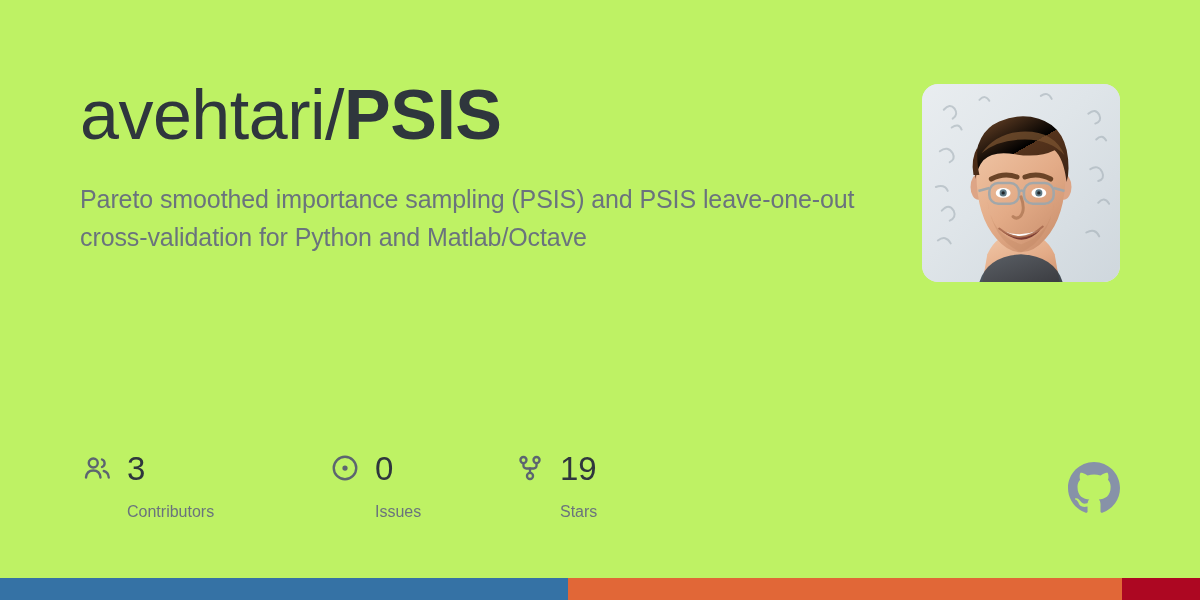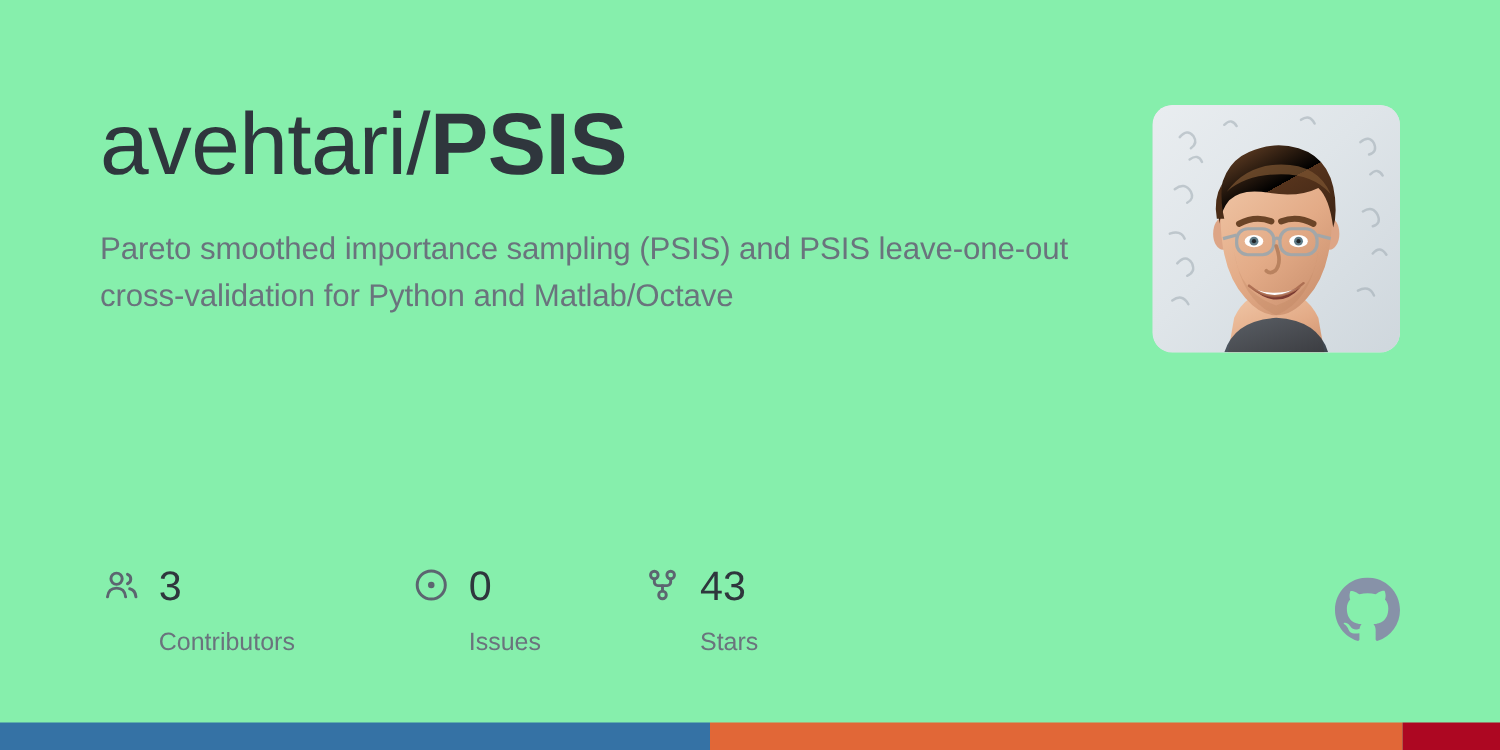--- a/index.html
+++ b/index.html
@@ -13,21 +13,21 @@
     font-family: "Liberation Sans", sans-serif;
     overflow: hidden;
     position: relative;
   }
 
   .card {
     position: absolute;
     left: 0; top: 0;
     width: 1200px;
     height: 600px;
-    background: #86efac;
+    background: #bef264;
   }
 
   
   .header {
     position: absolute;
     left: 80px;
     top: 78px;
     width: 1040px;
     display: flex;
     flex-direction: row;
@@ -119,21 +119,21 @@
   }
   .stat-icon svg { display: block; }
   .stat-value {
     font-size: 33px;
     color: #2f363d;
     font-weight: 400;
     margin-left: 13px;
     line-height: 1;
   }
   .stat-label {
-    font-size: 20px;
+    font-size: 16px;
     color: #6a737d;
     font-weight: 400;
     margin-top: 16px;
     margin-left: 47px;
     line-height: 1;
     white-space: nowrap;
   }
 
   .stat-contributors { width: 248px; }
   .stat-issues       { width: 185px; }
@@ -300,21 +300,21 @@
       <div class="stat-top">
         <span class="stat-icon">
           <svg width="28" height="30" viewBox="0 0 24 24" fill="none" stroke="currentColor" stroke-width="2" stroke-linecap="round" aria-hidden="true">
             <circle cx="6.4" cy="5.2" r="2.6"></circle>
             <circle cx="17.6" cy="5.2" r="2.6"></circle>
             <circle cx="12" cy="18.8" r="2.6"></circle>
             <path d="M6.4 7.8 v2.2 a2.4 2.4 0 0 0 2.4 2.4 h6.4 a2.4 2.4 0 0 0 2.4 -2.4 v-2.2"></path>
             <path d="M12 12.4 v3.8"></path>
           </svg>
         </span>
-        <span class="stat-value">43</span>
+        <span class="stat-value">19</span>
       </div>
       <span class="stat-label">Stars</span>
     </div>
 
     <div class="gh-mark" style="color: rgb(135, 146, 168);">
       <svg viewBox="0 0 16 16" fill="currentColor" aria-hidden="true">
         <path d="M8 0C3.58 0 0 3.58 0 8c0 3.54 2.29 6.53 5.47 7.59.4.07.55-.17.55-.38 0-.19-.01-.82-.01-1.49-2.01.37-2.53-.49-2.69-.94-.09-.23-.48-.94-.82-1.13-.28-.15-.68-.52-.01-.53.63-.01 1.08.58 1.23.82.72 1.21 1.87.87 2.33.66.07-.52.28-.87.51-1.07-1.78-.2-3.64-.89-3.64-3.95 0-.87.31-1.59.82-2.15-.08-.2-.36-1.02.08-2.12 0 0 .67-.21 2.2.82.64-.18 1.32-.27 2-.27s1.36.09 2 .27c1.53-1.04 2.2-.82 2.2-.82.44 1.1.16 1.92.08 2.12.51.56.82 1.27.82 2.15 0 3.07-1.87 3.75-3.65 3.95.29.25.54.73.54 1.48 0 1.07-.01 1.93-.01 2.2 0 .21.15.46.55.38A8.01 8.01 0 0 0 16 8c0-4.42-3.58-8-8-8z"></path>
       </svg>
     </div>
   </div>

